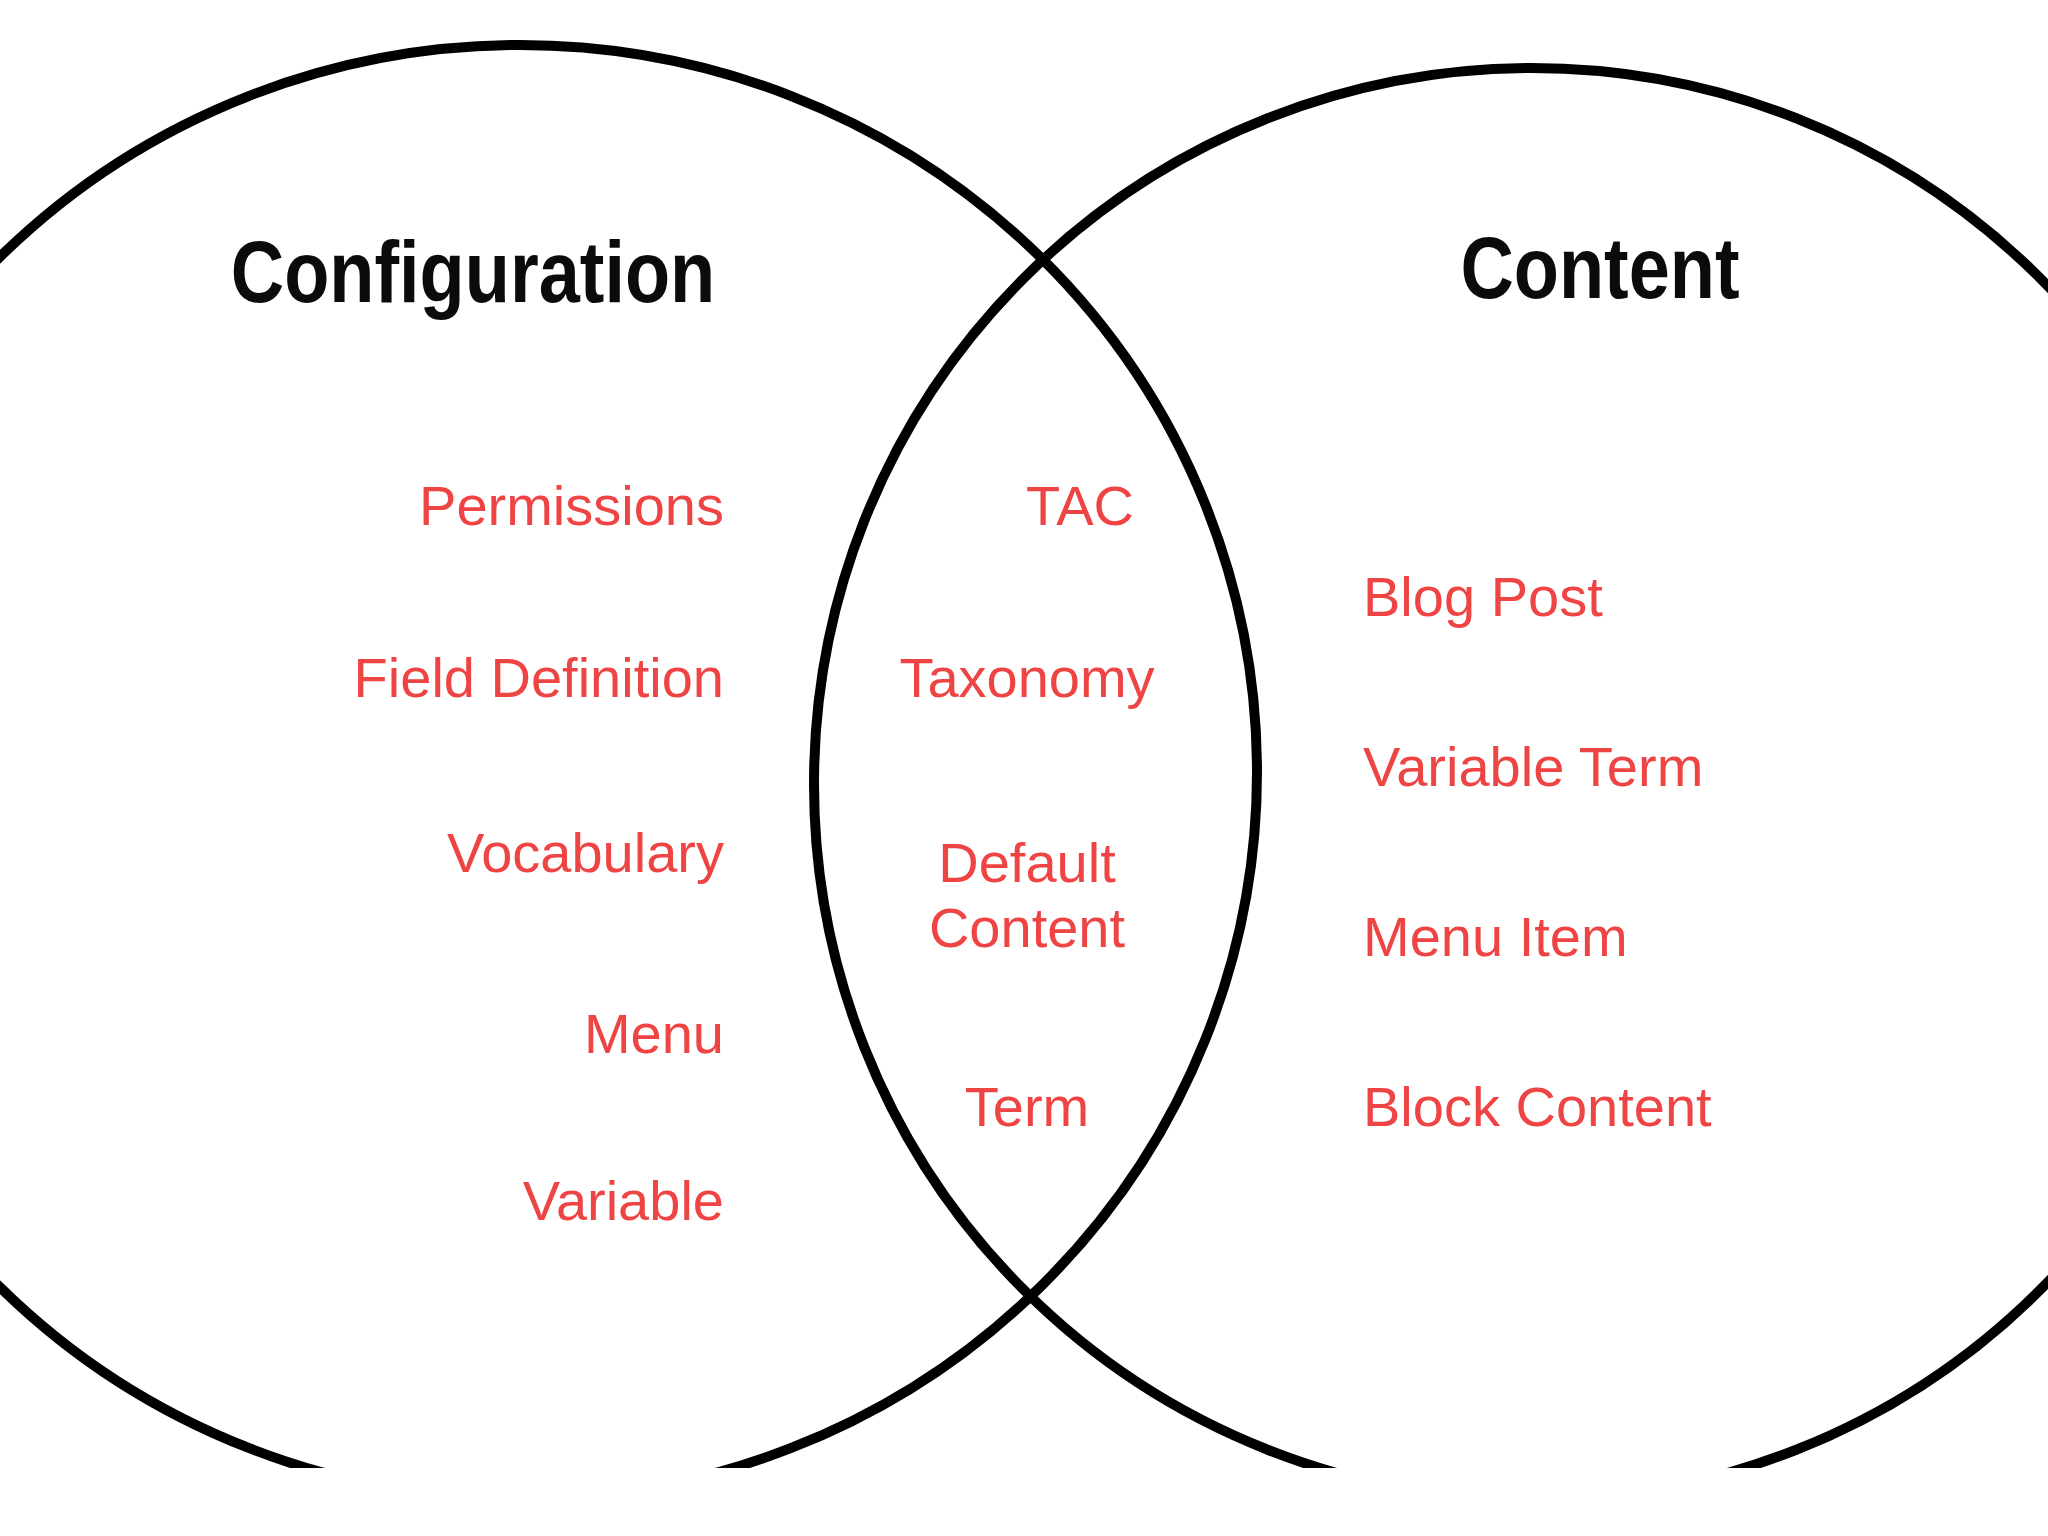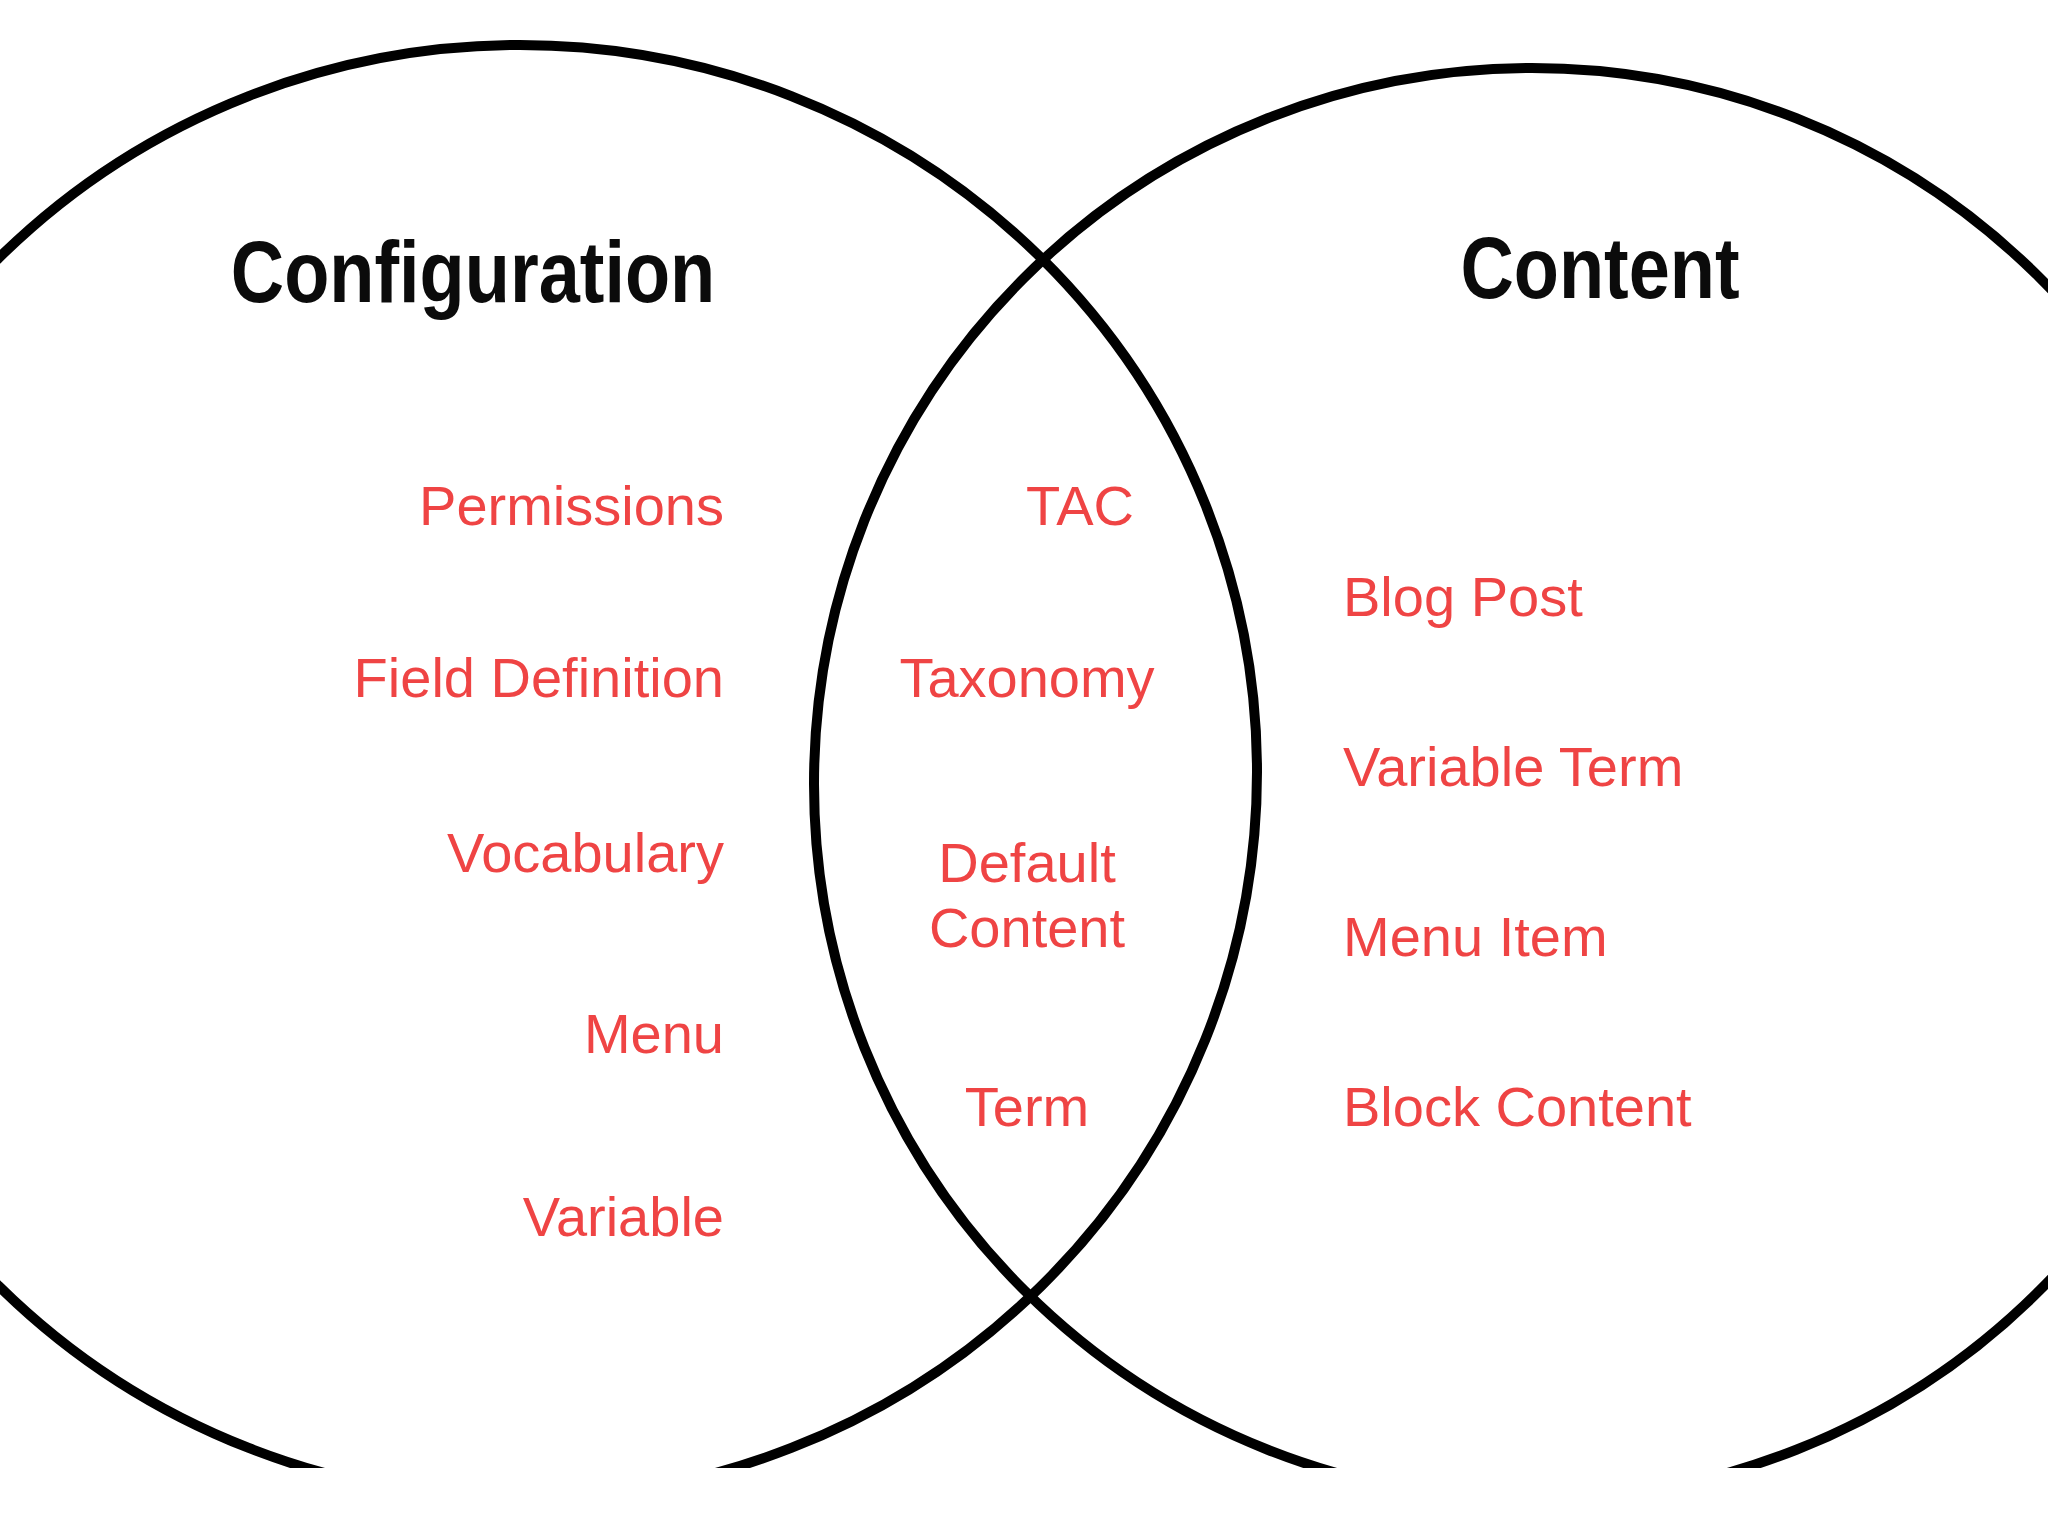--- a/index.html
+++ b/index.html
@@ -46,41 +46,42 @@
     text-align: center;
   }
   .mid-item.wrap {
     white-space: normal;
     width: 330px;
     line-height: 1.167;
   }
   .right-item {
     transform: translateY(-50%);
     text-align: right;
+    margin-left: 20px;
   }
 </style>
 </head>
 <body>
 
 <div id="stage">
 
   <svg id="venn-svg" width="2048" height="1536" viewBox="0 0 2048 1536">
     <ellipse cx="520" cy="772" rx="737" ry="727" fill="none" stroke="#000000" stroke-width="10"></ellipse>
     <ellipse cx="1532" cy="784" rx="718" ry="716" fill="none" stroke="#000000" stroke-width="10"></ellipse>
   </svg>
 
   <div class="circle-title" style="left:473px; top:272px;">Configuration</div>
 
   <div class="circle-title" style="left:1600px; top:268px;">Content</div>
 
   <div class="venn-item left-item" style="right:1324px; top:506px;">Permissions</div>
   <div class="venn-item left-item" style="right:1324px; top:678px;">Field Definition</div>
   <div class="venn-item left-item" style="right:1324px; top:853px;">Vocabulary</div>
   <div class="venn-item left-item" style="right:1324px; top:1034px;">Menu</div>
-  <div class="venn-item left-item" style="right:1324px; top:1201px;margin-top:16px;">Variable</div>
+  <div class="venn-item left-item" style="right:1324px; top:1201px;">Variable</div>
 
   <div class="venn-item mid-item" style="left:1080px; top:506px;text-align:right;">TAC</div>
   <div class="venn-item mid-item" style="left:1027px; top:678px;">Taxonomy</div>
   <div class="venn-item mid-item wrap" style="left:1027px; top:895px;">Default Content</div>
   <div class="venn-item mid-item" style="left:1027px; top:1107px;">Term</div>
 
   <div class="venn-item right-item" style="left:1343px; top:597px;">Blog Post</div>
   <div class="venn-item right-item" style="left:1343px; top:767px;">Variable Term</div>
   <div class="venn-item right-item" style="left:1343px; top:937px;">Menu Item</div>
   <div class="venn-item right-item" style="left:1343px; top:1107px;">Block Content</div>

